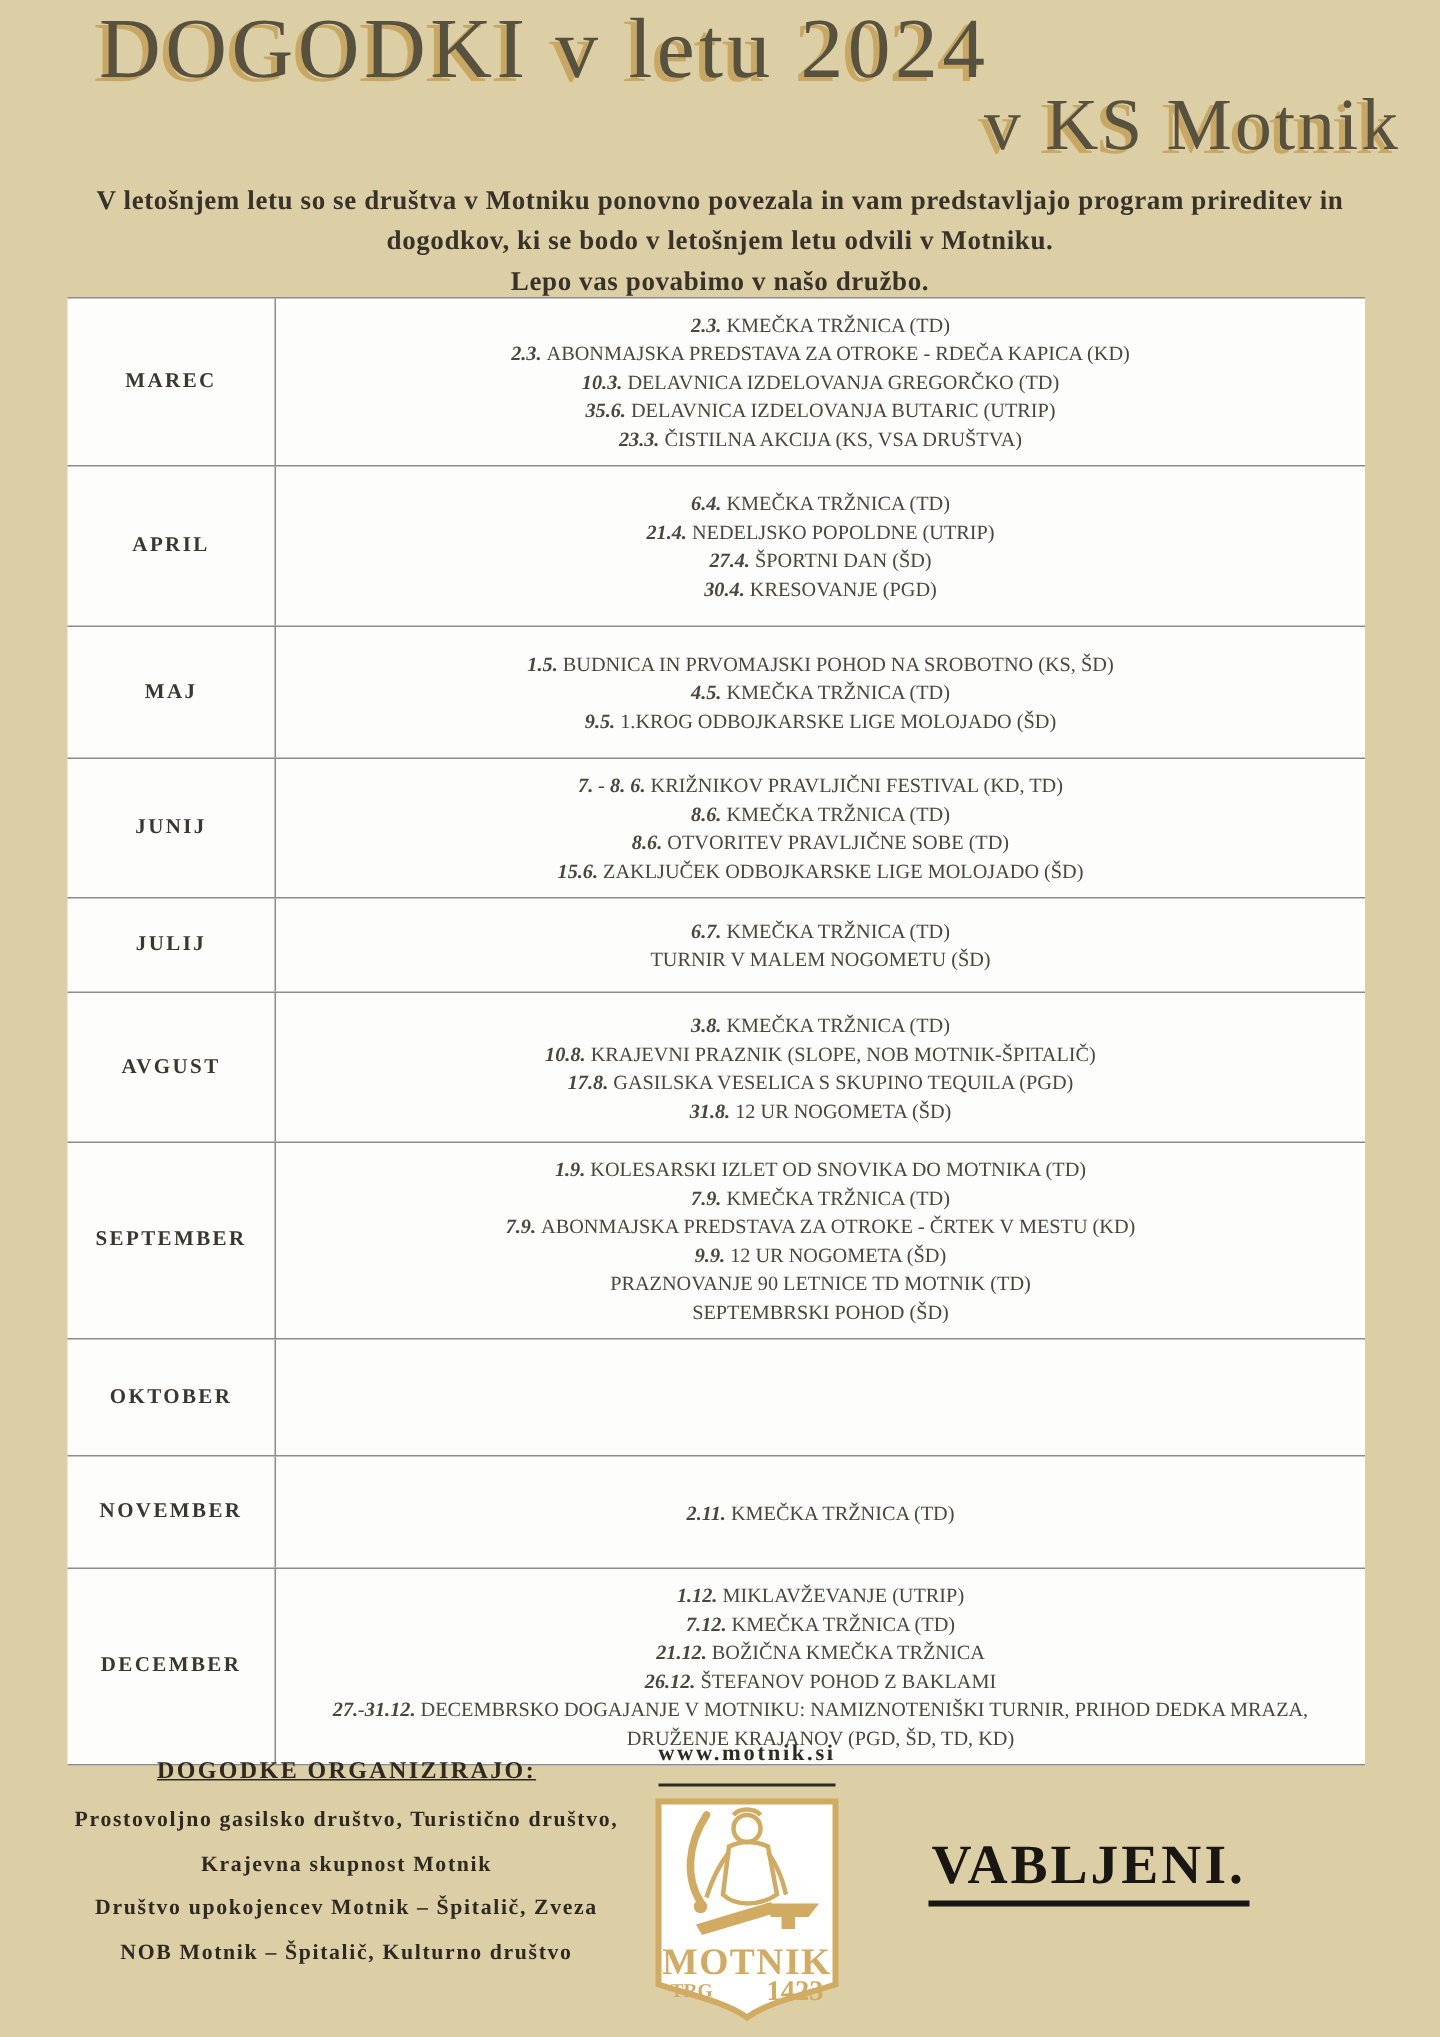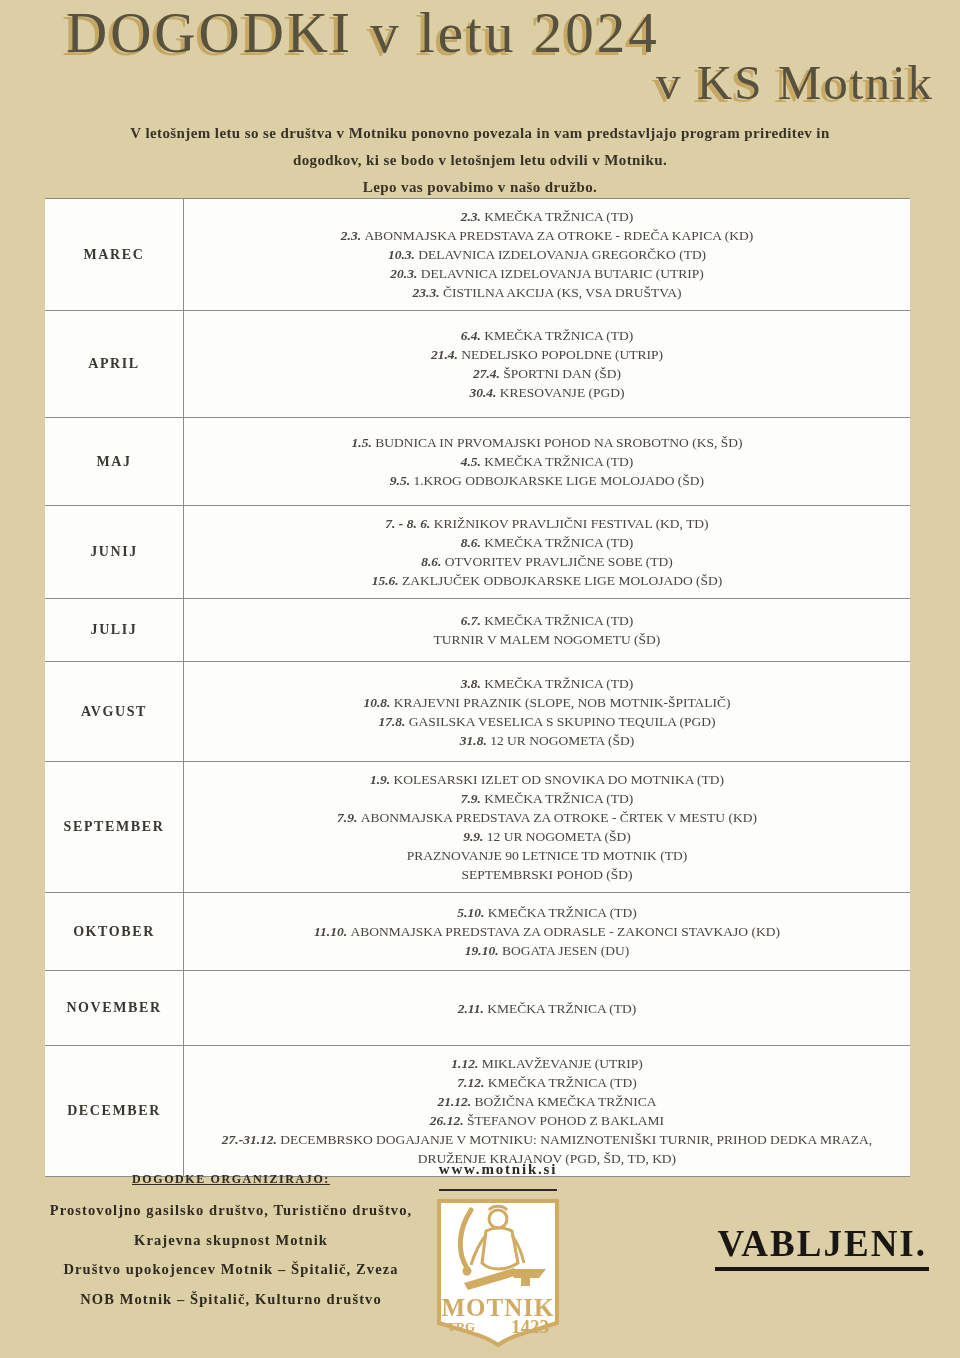--- a/index.html
+++ b/index.html
@@ -14,21 +14,21 @@
   
   .title1{position:absolute;left:66px;top:0px;font-size:57px;font-weight:400;
           letter-spacing:3px;color:#57513f;white-space:nowrap;
           text-shadow:-4px 3px 0 var(--gold);}
   .title2{position:absolute;right:26px;top:54px;font-size:49px;font-weight:400;
           letter-spacing:2px;color:#57513f;white-space:nowrap;
           text-shadow:-4px 3px 0 var(--gold);}
 
   
   .intro{position:absolute;left:45px;right:45px;top:120px;text-align:center;}
-  .intro-line{font-size:15px;font-weight:bold;letter-spacing:.4px;
+  .intro-line{font-size:18px;font-weight:bold;letter-spacing:.4px;
               line-height:27px;color:#38332a;}
 
   
   .schedule{position:absolute;left:45px;top:198px;width:865px;
             background:var(--table-bg);border-top:1px solid var(--line);}
   .row{display:flex;border-bottom:1px solid var(--line);box-sizing:border-box;}
   .row:nth-of-type(1){min-height:108px}
   .row:nth-of-type(2){min-height:107px}
   .row:nth-of-type(3){min-height:88px}
   .row:nth-of-type(4){min-height:91px}
@@ -43,28 +43,28 @@
   .month span{font-size:14px;font-weight:bold;letter-spacing:1.6px;color:#3a372f;}
   .events{flex:1;display:flex;flex-direction:column;justify-content:center;
           align-items:center;padding:8px 28px;}
   .event-line{font-size:13.5px;line-height:19px;color:#4a463e;text-align:center;}
   .event-date{font-weight:bold;font-style:italic;}
 
   
   .footer{position:absolute;left:0;top:1160px;width:960px;height:198px;}
   .organizers{position:absolute;left:38px;top:12px;width:386px;
               text-align:center;color:#2e2a22;}
-  .org-heading{font-size:12px;font-weight:bold;letter-spacing:1.6px;
+  .org-heading{font-size:16px;font-weight:bold;letter-spacing:1.6px;
                text-decoration:underline;margin-bottom:9px;}
   .org-line{font-size:14.5px;font-weight:bold;letter-spacing:1.1px;line-height:29.5px;}
   .center-block{position:absolute;left:418px;top:0;width:160px;text-align:center;}
   .website{display:inline-block;font-size:15px;font-weight:bold;letter-spacing:1.8px;
            color:#2e2a22;border-bottom:2px solid #2e2a22;padding-bottom:11px;}
   .logo{width:128px;height:152px;margin:6px auto 0;}
-  .invite{position:absolute;left:639px;top:62px;width:290px;text-align:right;}
+  .invite{position:absolute;left:619px;top:62px;width:290px;text-align:left;}
   .invite span{font-size:37px;font-weight:bold;letter-spacing:2px;color:#191713;
                border-bottom:4px solid #191713;padding:0 2px 3px 2px;}
 </style>
 </head>
 <body>
 
 <div class="page">
 
   <div class="title1">DOGODKI v letu 2024</div>
   <div class="title2">v KS Motnik</div>
@@ -77,21 +77,21 @@
 
   <div class="schedule" id="schedule">
       <div class="row">
         <div class="month">
           <span>MAREC</span>
         </div>
         <div class="events">
           <div class="event-line"><span class="event-date">2.3. </span><span>KMEČKA TRŽNICA (TD)</span></div>
           <div class="event-line"><span class="event-date">2.3. </span><span>ABONMAJSKA PREDSTAVA ZA OTROKE - RDEČA KAPICA (KD)</span></div>
           <div class="event-line"><span class="event-date">10.3. </span><span>DELAVNICA IZDELOVANJA GREGORČKO (TD)</span></div>
-          <div class="event-line"><span class="event-date">20.3. </span><span>DELAVNICA IZDELOVANJA BUTARIC (UTRIP)</span></div>
+          <div class="event-line"><span class="event-date">35.6. </span><span>DELAVNICA IZDELOVANJA BUTARIC (UTRIP)</span></div>
           <div class="event-line"><span class="event-date">23.3. </span><span>ČISTILNA AKCIJA (KS, VSA DRUŠTVA)</span></div>
         </div>
       </div>
       <div class="row">
         <div class="month">
           <span>APRIL</span>
         </div>
         <div class="events">
           <div class="event-line"><span class="event-date">6.4. </span><span>KMEČKA TRŽNICA (TD)</span></div>
           <div class="event-line"><span class="event-date">21.4. </span><span>NEDELJSKO POPOLDNE (UTRIP)</span></div>
@@ -149,25 +149,20 @@
           <div class="event-line"><span class="event-date">7.9. </span><span>KMEČKA TRŽNICA (TD)</span></div>
           <div class="event-line"><span class="event-date">7.9. </span><span>ABONMAJSKA PREDSTAVA ZA OTROKE - ČRTEK V MESTU (KD)</span></div>
           <div class="event-line"><span class="event-date">9.9. </span><span>12 UR NOGOMETA (ŠD)</span></div>
           <div class="event-line"><span>PRAZNOVANJE 90 LETNICE TD MOTNIK (TD)</span></div>
           <div class="event-line"><span>SEPTEMBRSKI POHOD (ŠD)</span></div>
         </div>
       </div>
       <div class="row">
         <div class="month">
           <span>OKTOBER</span>
-        </div>
-        <div class="events">
-          <div class="event-line"><span class="event-date">5.10. </span><span>KMEČKA TRŽNICA (TD)</span></div>
-          <div class="event-line"><span class="event-date">11.10. </span><span>ABONMAJSKA PREDSTAVA ZA ODRASLE - ZAKONCI STAVKAJO (KD)</span></div>
-          <div class="event-line"><span class="event-date">19.10. </span><span>BOGATA JESEN (DU)</span></div>
         </div>
       </div>
       <div class="row">
         <div class="month">
           <span>NOVEMBER</span>
         </div>
         <div class="events">
           <div class="event-line"><span class="event-date">2.11. </span><span>KMEČKA TRŽNICA (TD)</span></div>
         </div>
       </div>

